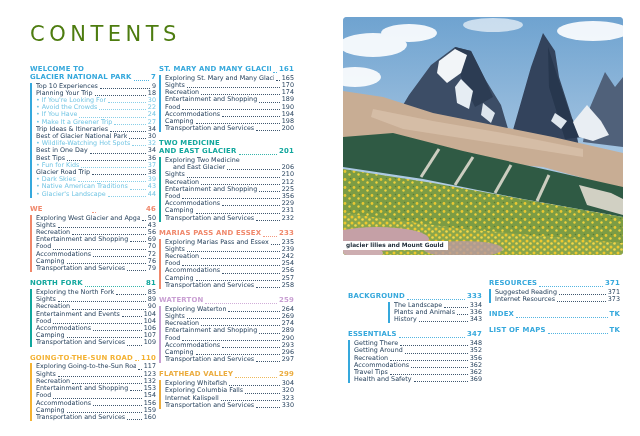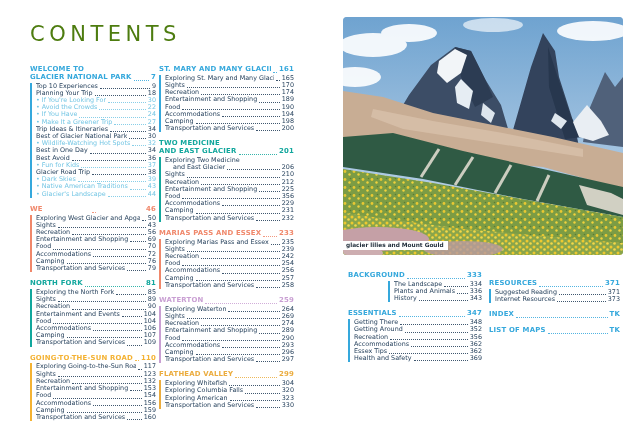--- a/index.html
+++ b/index.html
@@ -3,21 +3,21 @@
 <meta charset="utf-8">
 <style>
   html,body{margin:0;padding:0;background:#e9e9e9;}
   #page{position:relative;width:640px;height:436px;background:#ffffff;overflow:hidden;
         font-family:"DejaVu Sans","Liberation Sans",sans-serif;}
   .contents-title{position:absolute;left:30px;top:22px;font-size:21px;letter-spacing:4.5px;
         color:#4d7c0f;font-weight:500;}
   .toc-col{position:absolute;}
   #col0{left:30px;top:66px;width:126px;}
   #col1{left:159px;top:66px;width:135px;}
-  #col2{left:348px;top:272px;width:134px;}
+  #col2{left:348px;top:293px;width:134px;}
   #col3{left:489px;top:280px;width:131px;}
   .section{margin-bottom:8px;text-align:center;}
   .row{display:flex;align-items:flex-end;font-size:6.4px;line-height:7.2px;color:#1e3a56;}
   .row .lab{white-space:nowrap;overflow:hidden;}
   .row .leader{flex:1 1 4px;min-width:4px;border-bottom:1px dotted currentColor;
         margin:0 2px 1px 2px;opacity:.85;}
   .row .pg{white-space:nowrap;}
   .head{font-weight:bold;font-size:6.9px;line-height:7.8px;letter-spacing:.2px;}
   .entries{border-left:2px solid;padding-left:4px;margin-top:1px;}
   .cont .lab{padding-left:8px;}
@@ -91,21 +91,21 @@
             <span class="lab">• Wildlife-Watching Hot Spots</span>
             <span class="leader"></span>
             <span class="pg">32</span>
           </div>
           <div class="row ">
             <span class="lab">Best in One Day</span>
             <span class="leader"></span>
             <span class="pg">34</span>
           </div>
           <div class="row ">
-            <span class="lab">Best Avoid</span>
+            <span class="lab">Best Tips</span>
             <span class="leader"></span>
             <span class="pg">36</span>
           </div>
           <div class="row blt">
             <span class="lab">• Fun for Kids</span>
             <span class="leader"></span>
             <span class="pg">37</span>
           </div>
           <div class="row ">
             <span class="lab">Glacier Road Trip</span>
@@ -486,21 +486,21 @@
             <span class="lab">Exploring Whitefish</span>
             <span class="leader"></span>
             <span class="pg">304</span>
           </div>
           <div class="row ">
             <span class="lab">Exploring Columbia Falls</span>
             <span class="leader"></span>
             <span class="pg">320</span>
           </div>
           <div class="row ">
-            <span class="lab">Exploring American</span>
+            <span class="lab">Internet Kalispell</span>
             <span class="leader"></span>
             <span class="pg">323</span>
           </div>
           <div class="row ">
             <span class="lab">Transportation and Services</span>
             <span class="leader"></span>
             <span class="pg">330</span>
           </div>
         </div>
       </div>
@@ -551,21 +551,21 @@
             <span class="lab">Recreation</span>
             <span class="leader"></span>
             <span class="pg">356</span>
           </div>
           <div class="row ">
             <span class="lab">Accommodations</span>
             <span class="leader"></span>
             <span class="pg">362</span>
           </div>
           <div class="row ">
-            <span class="lab">Essex Tips</span>
+            <span class="lab">Travel Tips</span>
             <span class="leader"></span>
             <span class="pg">362</span>
           </div>
           <div class="row ">
             <span class="lab">Health and Safety</span>
             <span class="leader"></span>
             <span class="pg">369</span>
           </div>
         </div>
       </div>

